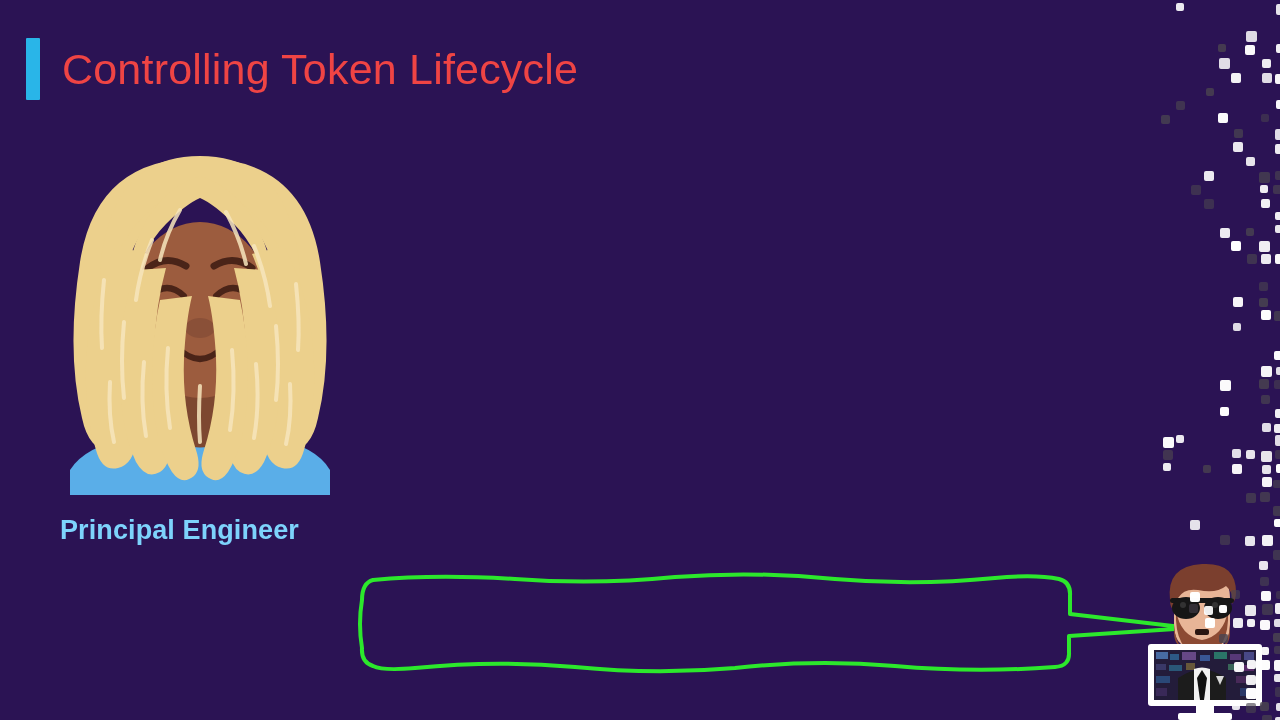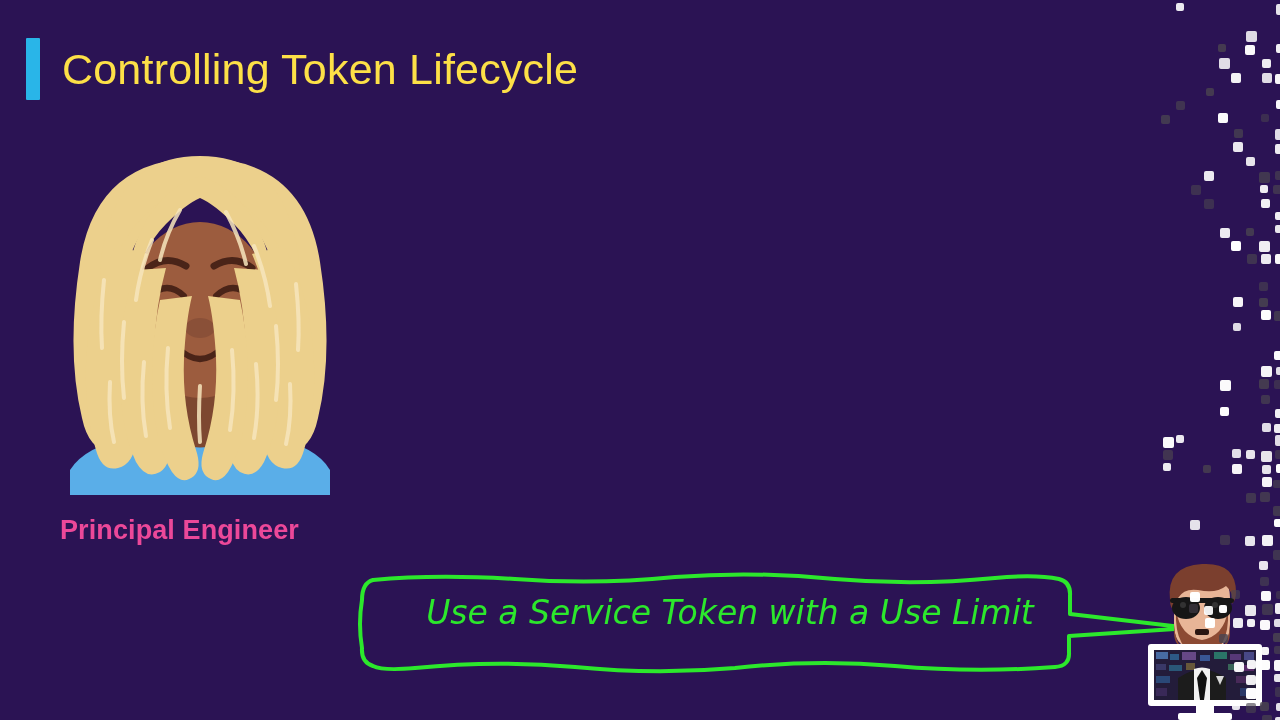--- a/index.html
+++ b/index.html
@@ -26,21 +26,21 @@
     gap: 22px;
   }
   #accent-bar {
     width: 14px;
     height: 62px;
     background: #29b5e8;
     flex: 0 0 auto;
     border-radius: 1px;
   }
   #page-title {
-    color: #fde047;
+    color: #ef4444;
     font-size: 43px;
     font-weight: 400;
     letter-spacing: 0.2px;
     white-space: nowrap;
     line-height: 1;
   }
 
   
   #avatar {
     position: absolute;
@@ -48,21 +48,21 @@
     top: 150px;
     width: 320px;
     height: 345px;
   }
   #avatar svg { display: block; width: 100%; height: 100%; }
 
   #role-label {
     position: absolute;
     left: 60px;
     top: 515px;
-    color: #ec4899;
+    color: #7dd3fc;
     font-size: 27px;
     font-weight: 600;
     letter-spacing: 0.1px;
   }
 
   
   .bubble-wrap {
     position: absolute;
   }
   .bubble-wrap svg { display: block; overflow: visible; }
@@ -212,21 +212,20 @@
         Q 620 103 540 96
         Q 460 89 380 98
         Q 300 105 220 97
         Q 140 90 60 98
         Q 28 101 18 96
         Q 6 92 7 78
         Q 3 54 7 30
         Q 7 13 18 10
         Z" fill="none" stroke="#2ce82c" stroke-width="4" stroke-linejoin="round" stroke-linecap="round"></path>
     </svg>
-    <div id="bubble-green-text" class="bubble-text">Use a Service Token with a Use Limit</div>
   </div>
 
   <div id="engineer">
     <svg viewBox="0 0 130 168" xmlns="http://www.w3.org/2000/svg">
 
       <path d="M34 46 Q34 20 62 20 Q90 20 90 46 L90 74 Q90 98 62 98 Q34 98 34 74 Z" fill="#e8b597"></path>
 
       <path d="M30 48 Q26 14 62 12 Q96 10 96 40 Q96 48 92 52 Q94 40 86 34 Q76 42 58 38 Q44 36 38 46 Q34 52 34 58 Q30 56 30 48 Z" fill="#7b3f2e"></path>
 
       <path d="M34 62 Q32 104 62 106 Q92 104 90 62 L90 80 Q90 96 76 98 Q62 100 48 98 Q34 96 34 80 Z" fill="#8c4a33"></path>

